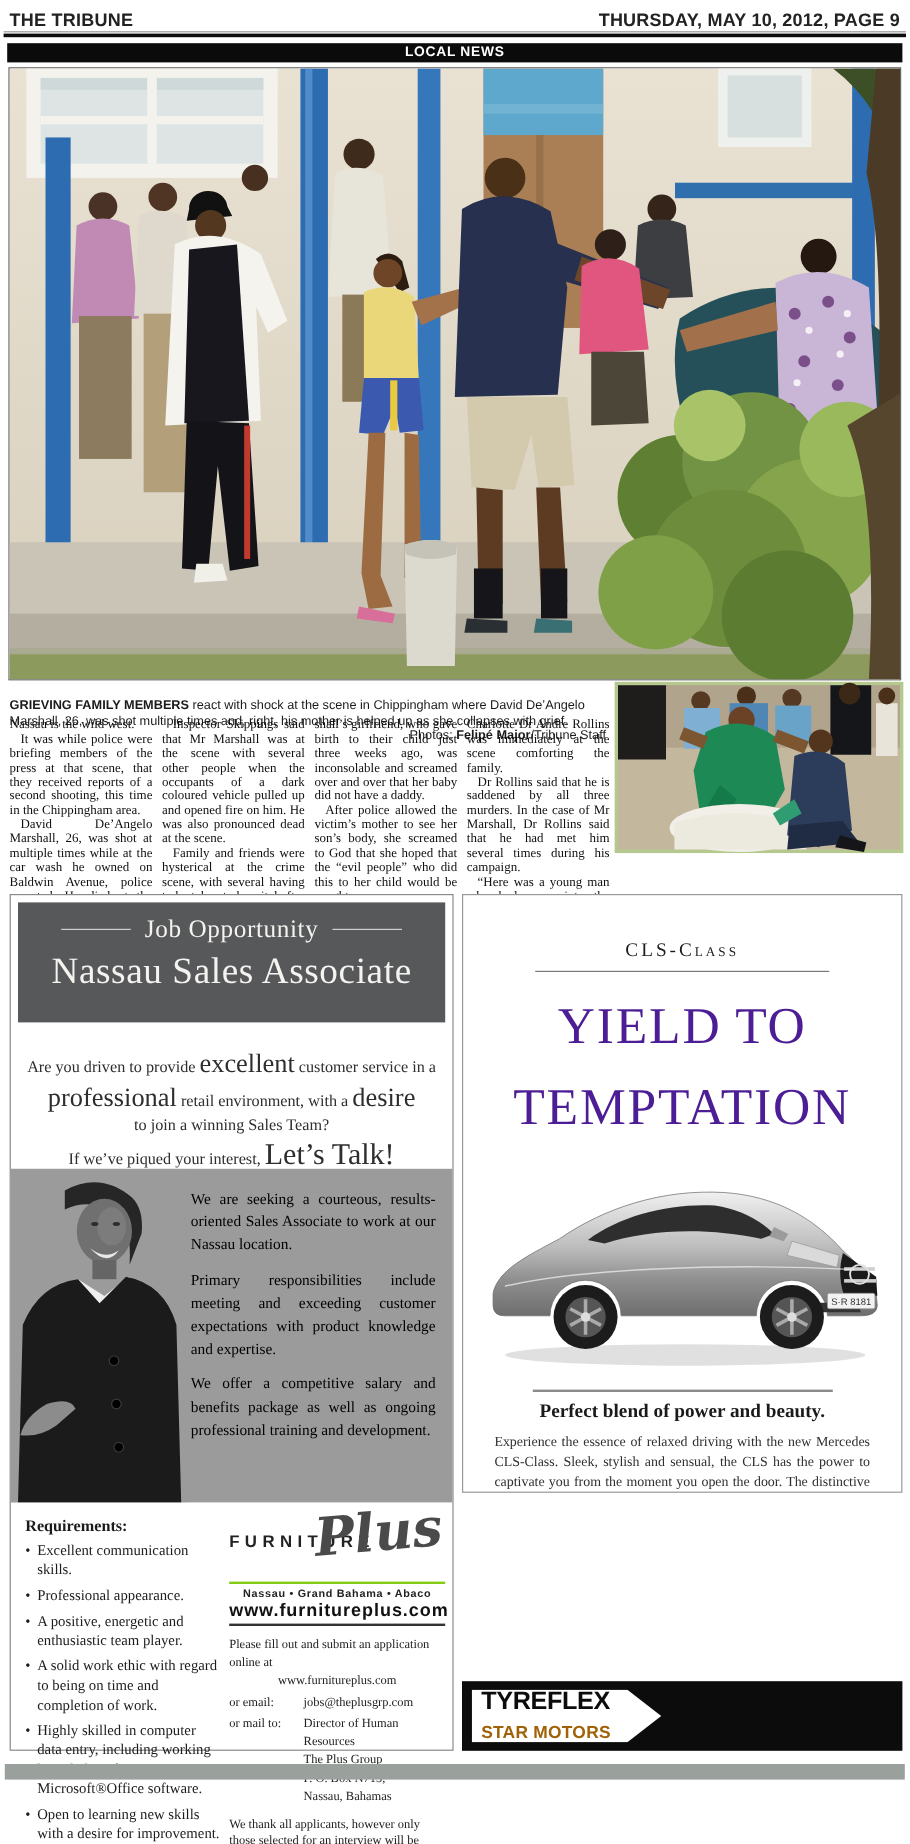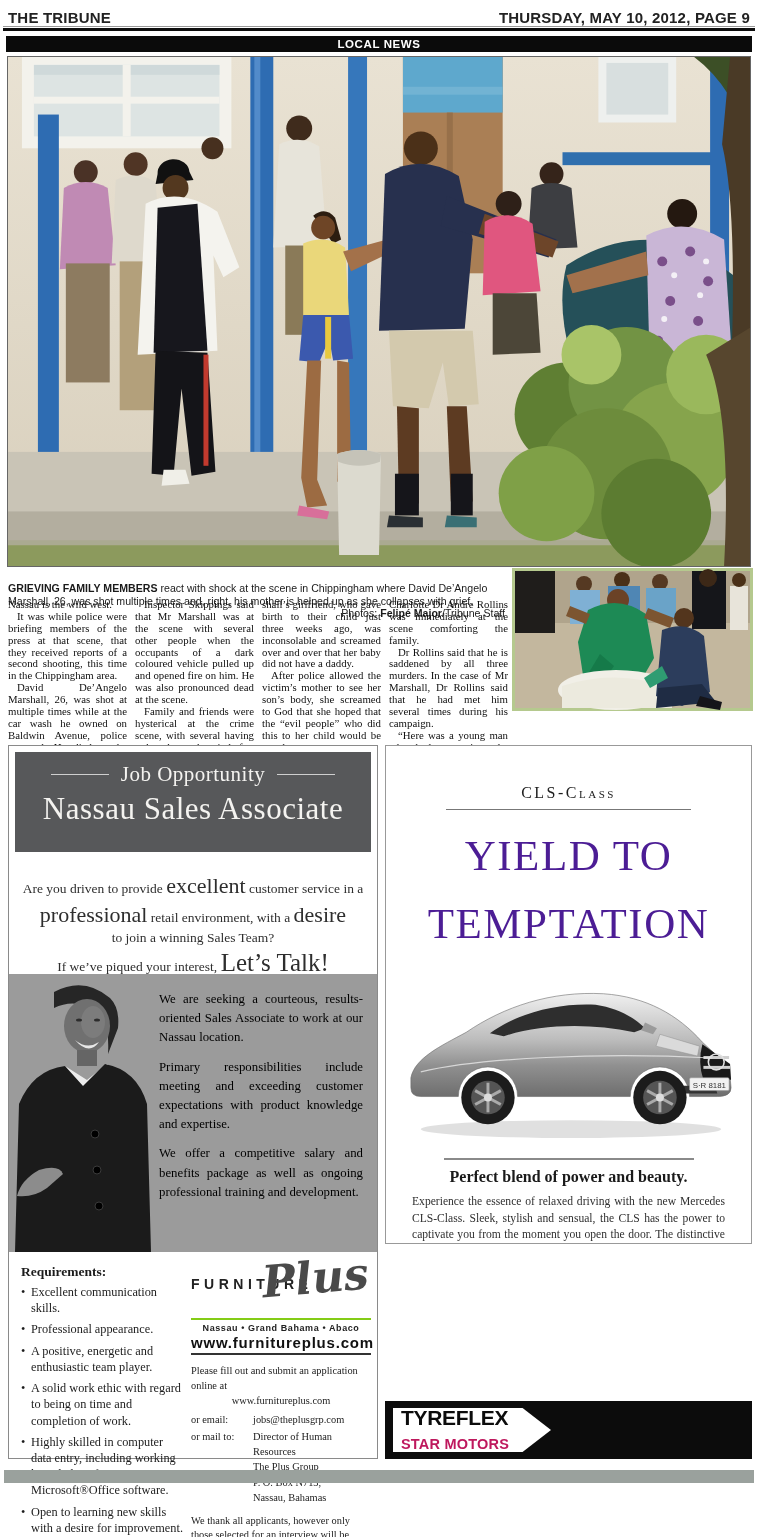--- a/index.html
+++ b/index.html
@@ -90,21 +90,21 @@
   .benz-body{text-align:justify;margin:8px 26px 0;font-size:11.6px;line-height:1.45;color:#2f2f2f;}
   .benz-tagline{text-align:left;margin:10px 26px 0;font-size:11.6px;color:#2f2f2f;}
   .benz-logo{margin-top:20px;}
   .benz-logo svg{width:60px;height:60px;}
 
   .tyreflex-bar{position:absolute;left:0;right:0;bottom:0;height:58px;background:#0c0c0c;
     display:flex;align-items:center;padding:0 8px;box-sizing:border-box;font-family:"Liberation Sans",sans-serif;}
   .tyre-box{background:#fff;width:158px;height:44px;clip-path:polygon(0 0,82% 0,100% 50%,82% 100%,0 100%);
     display:flex;flex-direction:column;justify-content:space-between;padding-left:8px;box-sizing:border-box;}
   .tyre-name{font-weight:800;font-size:21px;line-height:.95;color:#0c0c0c;letter-spacing:-.3px;}
-  .tyre-sub{font-weight:700;font-size:14.5px;color:#be185d;letter-spacing:.2px;}
+  .tyre-sub{font-weight:700;font-size:14.5px;color:#a16207;letter-spacing:.2px;}
   .tyre-right{flex:1;text-align:center;color:#fff;font-weight:bold;}
   .tyre-contact{font-size:13px;letter-spacing:.2px;}
   .tyre-url{font-size:12.5px;letter-spacing:1.6px;margin-top:2px;}
 
   .bottom-bar{top:1470px;left:4px;right:4px;height:13px;background:#9aa19d;}
 </style>
 </head>
 <body>
 
 <div>

